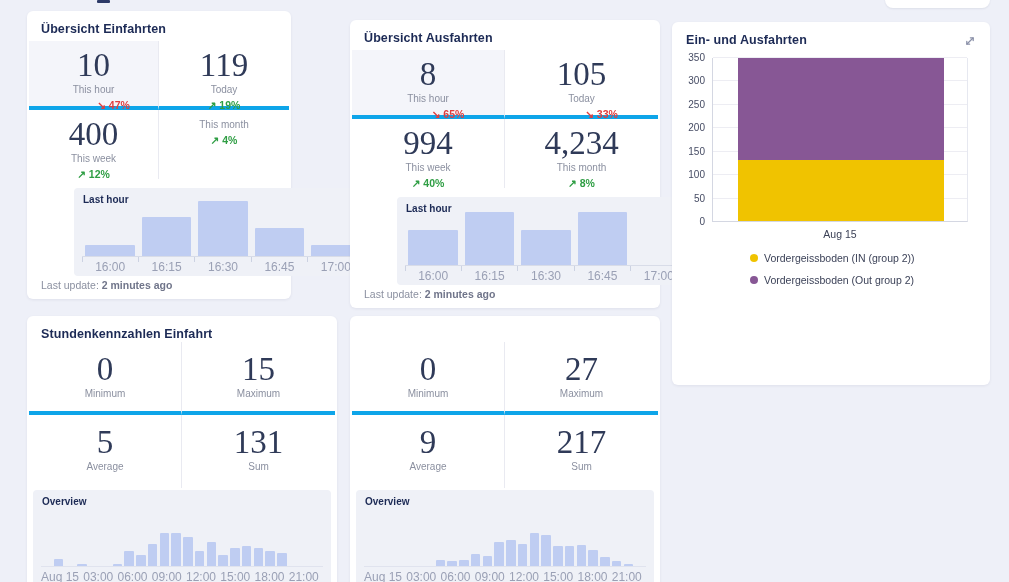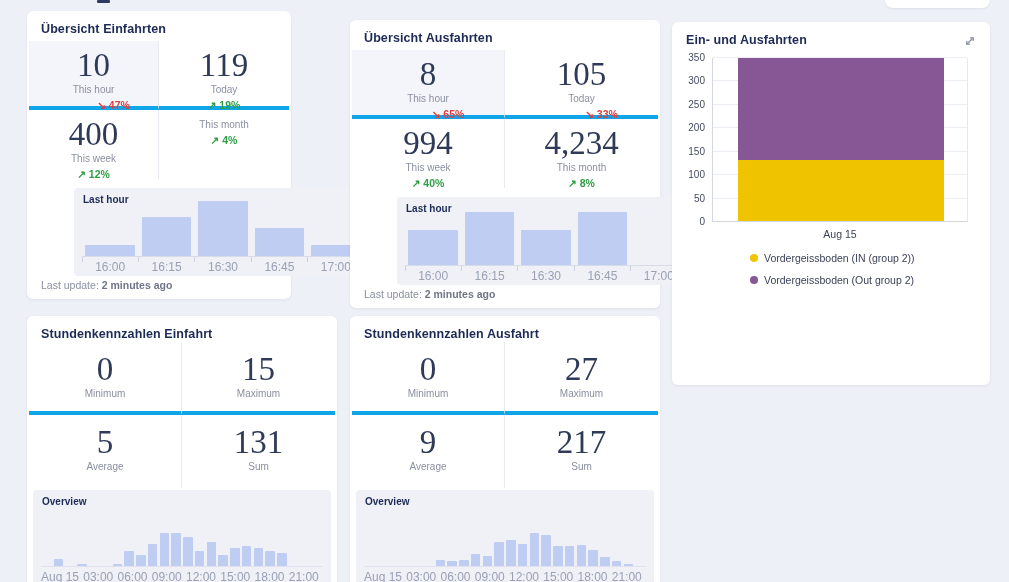--- a/index.html
+++ b/index.html
@@ -379,21 +379,20 @@
         <div class="lbl-slot"></div>
         <div class="lbl-slot"></div>
         <div class="lbl-slot">21:00</div>
         <div class="lbl-slot"></div>
         <div class="lbl-slot"></div>
       </div>
   </div>
 </div>
 
 <div class="card" id="card5">
-  <div class="card-title">Stundenkennzahlen Ausfahrt</div>
   <div class="stats-grid" id="stats-c5">
       <div class="stat-cell">
         <div class="stat-value">0</div>
         <div class="stat-label">Minimum</div>
       </div>
       <div class="stat-cell">
         <div class="stat-value">27</div>
         <div class="stat-label">Maximum</div>
       </div>
       <div class="stat-cell">

